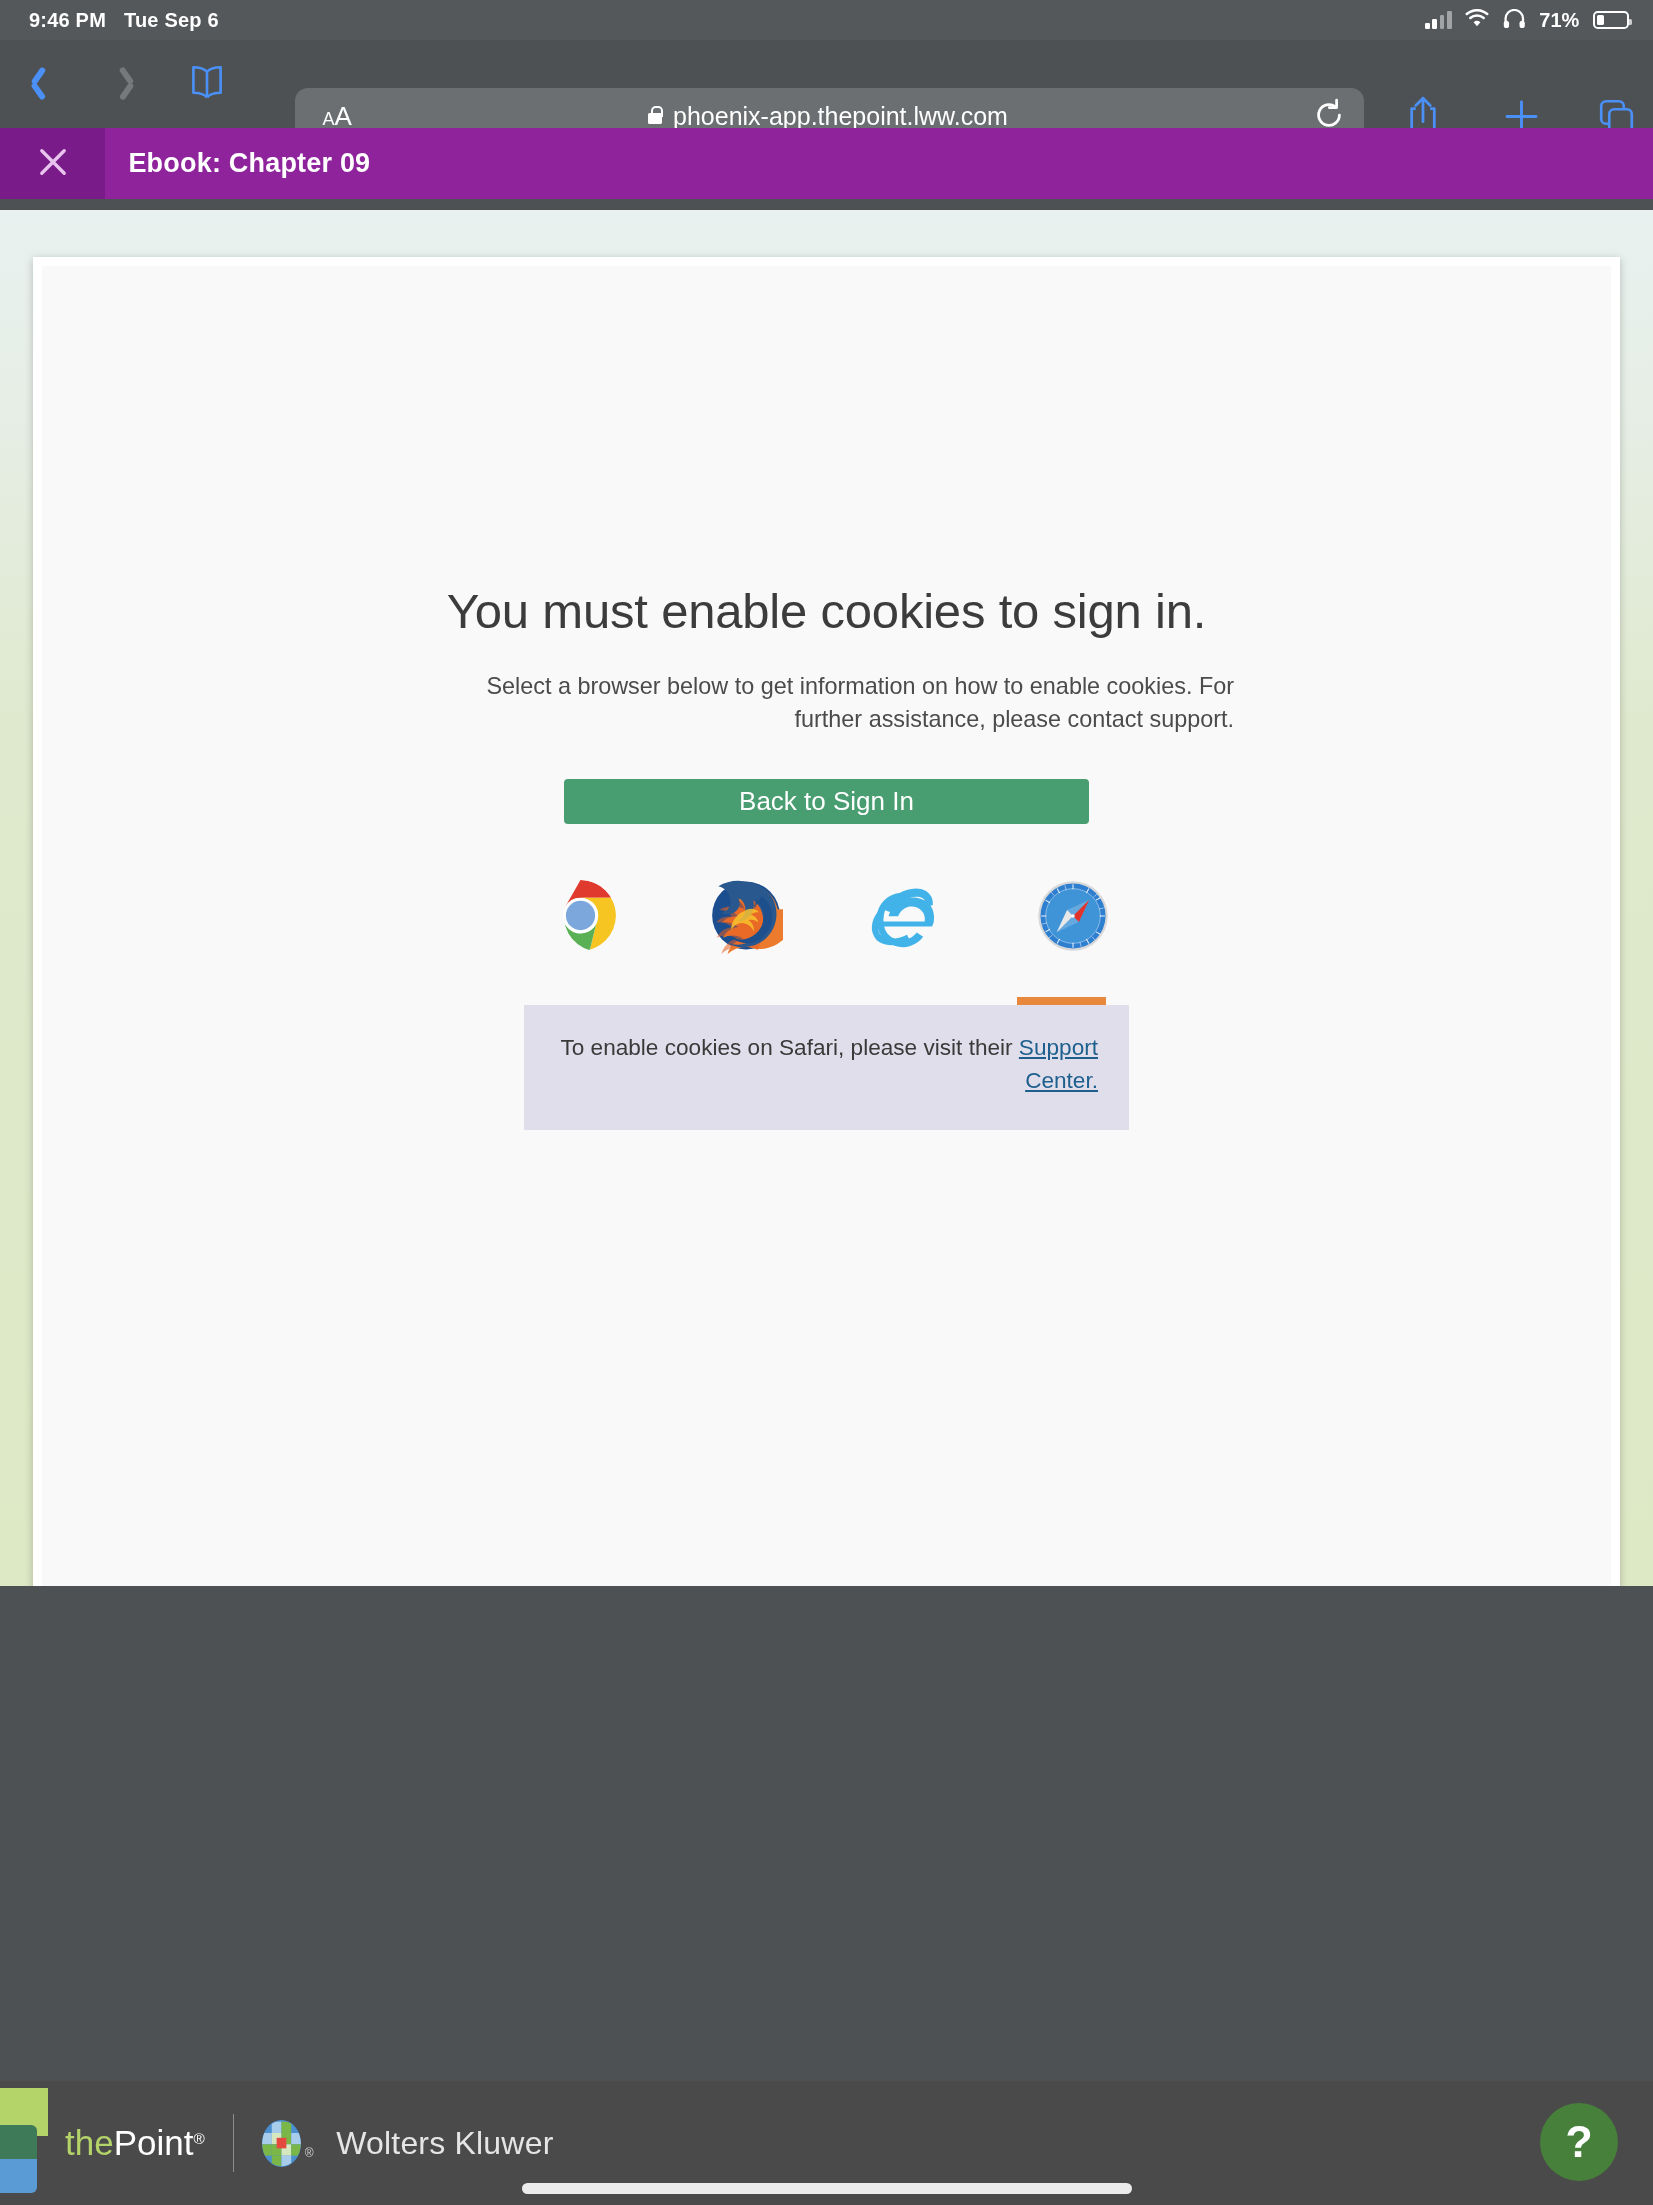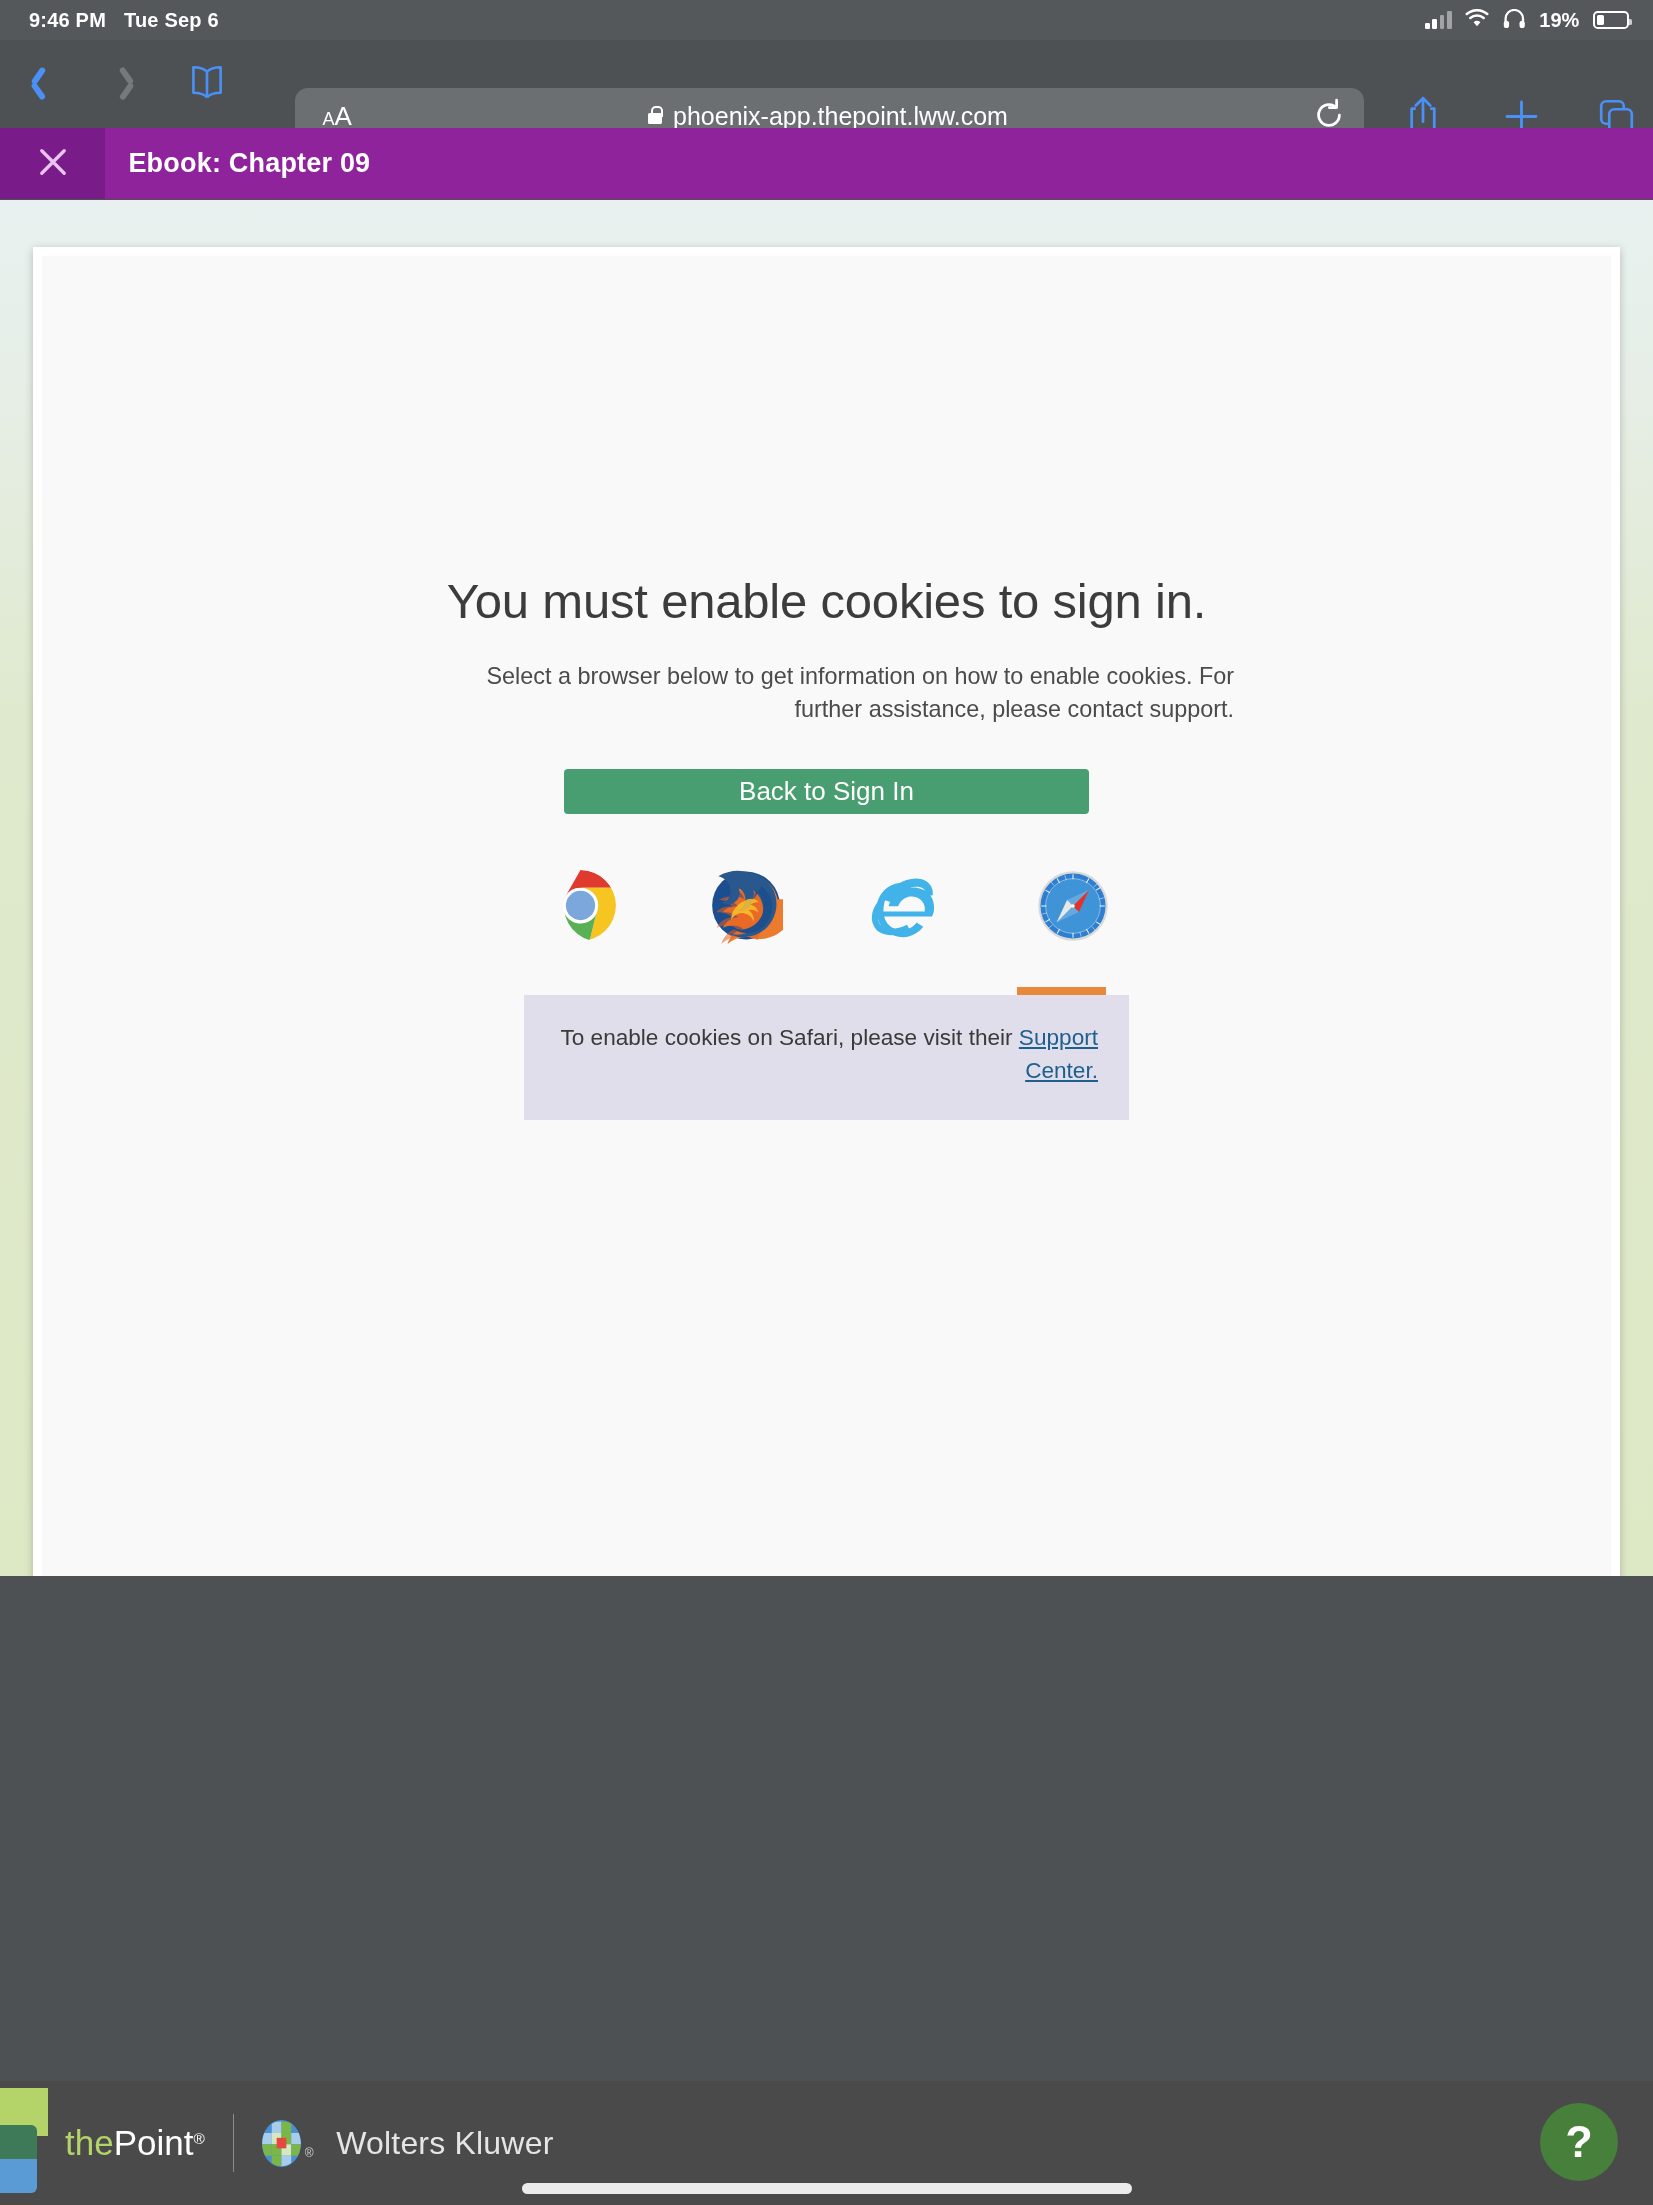--- a/index.html
+++ b/index.html
@@ -114,21 +114,21 @@
     display: flex; align-items: center; justify-content: center;
   }
   .ebook-title {
     margin-left: 23.4px;
     color: #ffffff; font-size: 27px; font-weight: bold;
     letter-spacing: 0.2px;
   }
 
   
   .page {
-    position: absolute; top: 200px; left: 0;
+    position: absolute; top: 210px; left: 0;
     width: 1653px; height: 1376px;
     background: linear-gradient(180deg, #e8f1ef 0%, #e6eee6 14%, #dfe9cd 38%, #dde8c5 100%);
     overflow: hidden;
   }
   .card {
     position: absolute; left: 33px; top: 47px;
     width: 1587px; height: 1639px;
     background: #ffffff;
     box-shadow: 0 2.4px 8px rgba(0,0,0,.22);
   }
@@ -259,21 +259,21 @@
           <path d="M2.2 6.2a19.5 19.5 0 0125.6 0" stroke="#fff" stroke-width="3.1" fill="none" stroke-linecap="round"></path>
         </svg>
     </span>
     <span>
       <svg width="22.6" height="19.4" viewBox="0 0 28 24">
           <path d="M3.2 16V12a10.8 10.8 0 0121.6 0v4" stroke="#fff" stroke-width="2.8" fill="none" stroke-linecap="round"></path>
           <rect x="1" y="14.5" width="6.5" height="9" rx="3.2" fill="#fff"></rect>
           <rect x="20.5" y="14.5" width="6.5" height="9" rx="3.2" fill="#fff"></rect>
         </svg>
     </span>
-    <span class="battery-pct">19%</span>
+    <span class="battery-pct">71%</span>
     <span class="battery">
         <span class="lvl"></span>
       </span>
   </div>
 </div>
 
 <div class="safari-bar">
   <div class="nav-btn" style="margin-left:19.4px">
     <span class="chev"></span>
   </div>

